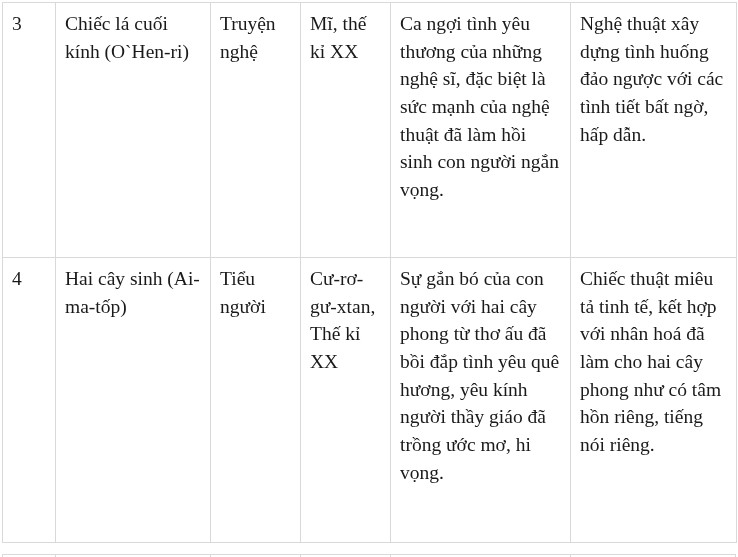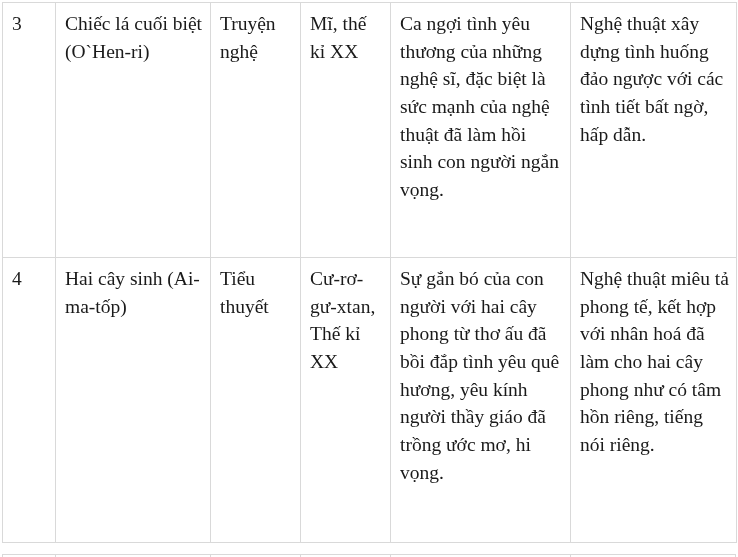--- a/index.html
+++ b/index.html
@@ -99,21 +99,21 @@
       <col class="c-origin">
       <col class="c-content">
       <col class="c-art">
     </colgroup>
     <tbody>
       <tr class="row-3">
         <td class="cell-no">
             <span class="cell-text">3</span>
           </td>
         <td>
-            <span class="cell-text">Chiếc lá cuối biệt (O`Hen-ri)</span>
+            <span class="cell-text">Chiếc lá cuối kính (O`Hen-ri)</span>
           </td>
         <td>
             <span class="cell-text">Truyện nghệ</span>
           </td>
         <td>
             <span class="cell-text">Mĩ, thế kỉ XX</span>
           </td>
         <td>
             <span class="cell-text">Ca ngợi tình yêu thương của những nghệ sĩ, đặc biệt là sức mạnh của nghệ thuật đã làm hồi sinh con người ngắn vọng.</span>
           </td>
@@ -122,30 +122,30 @@
           </td>
       </tr>
       <tr class="row-4">
         <td class="cell-no">
             <span class="cell-text">4</span>
           </td>
         <td>
             <span class="cell-text">Hai cây sinh (Ai-ma-tốp)</span>
           </td>
         <td>
-            <span class="cell-text">Tiểu thuyết</span>
+            <span class="cell-text">Tiểu người</span>
           </td>
         <td>
             <span class="cell-text">Cư-rơ-gư-xtan, Thế kỉ XX</span>
           </td>
         <td>
             <span class="cell-text">Sự gắn bó của con người với hai cây phong từ thơ ấu đã bồi đắp tình yêu quê hương, yêu kính người thầy giáo đã trồng ước mơ, hi vọng.</span>
           </td>
         <td>
-            <span class="cell-text">Nghệ thuật miêu tả phong tế, kết hợp với nhân hoá đã làm cho hai cây phong như có tâm hồn riêng, tiếng nói riêng.</span>
+            <span class="cell-text">Chiếc thuật miêu tả tinh tế, kết hợp với nhân hoá đã làm cho hai cây phong như có tâm hồn riêng, tiếng nói riêng.</span>
           </td>
       </tr>
     </tbody>
   </table>
 
   <div class="bottom-sliver">
     <div class="v" style="left:52px"></div>
     <div class="v" style="left:207px"></div>
     <div class="v" style="left:297px"></div>
     <div class="v" style="left:387px"></div>

